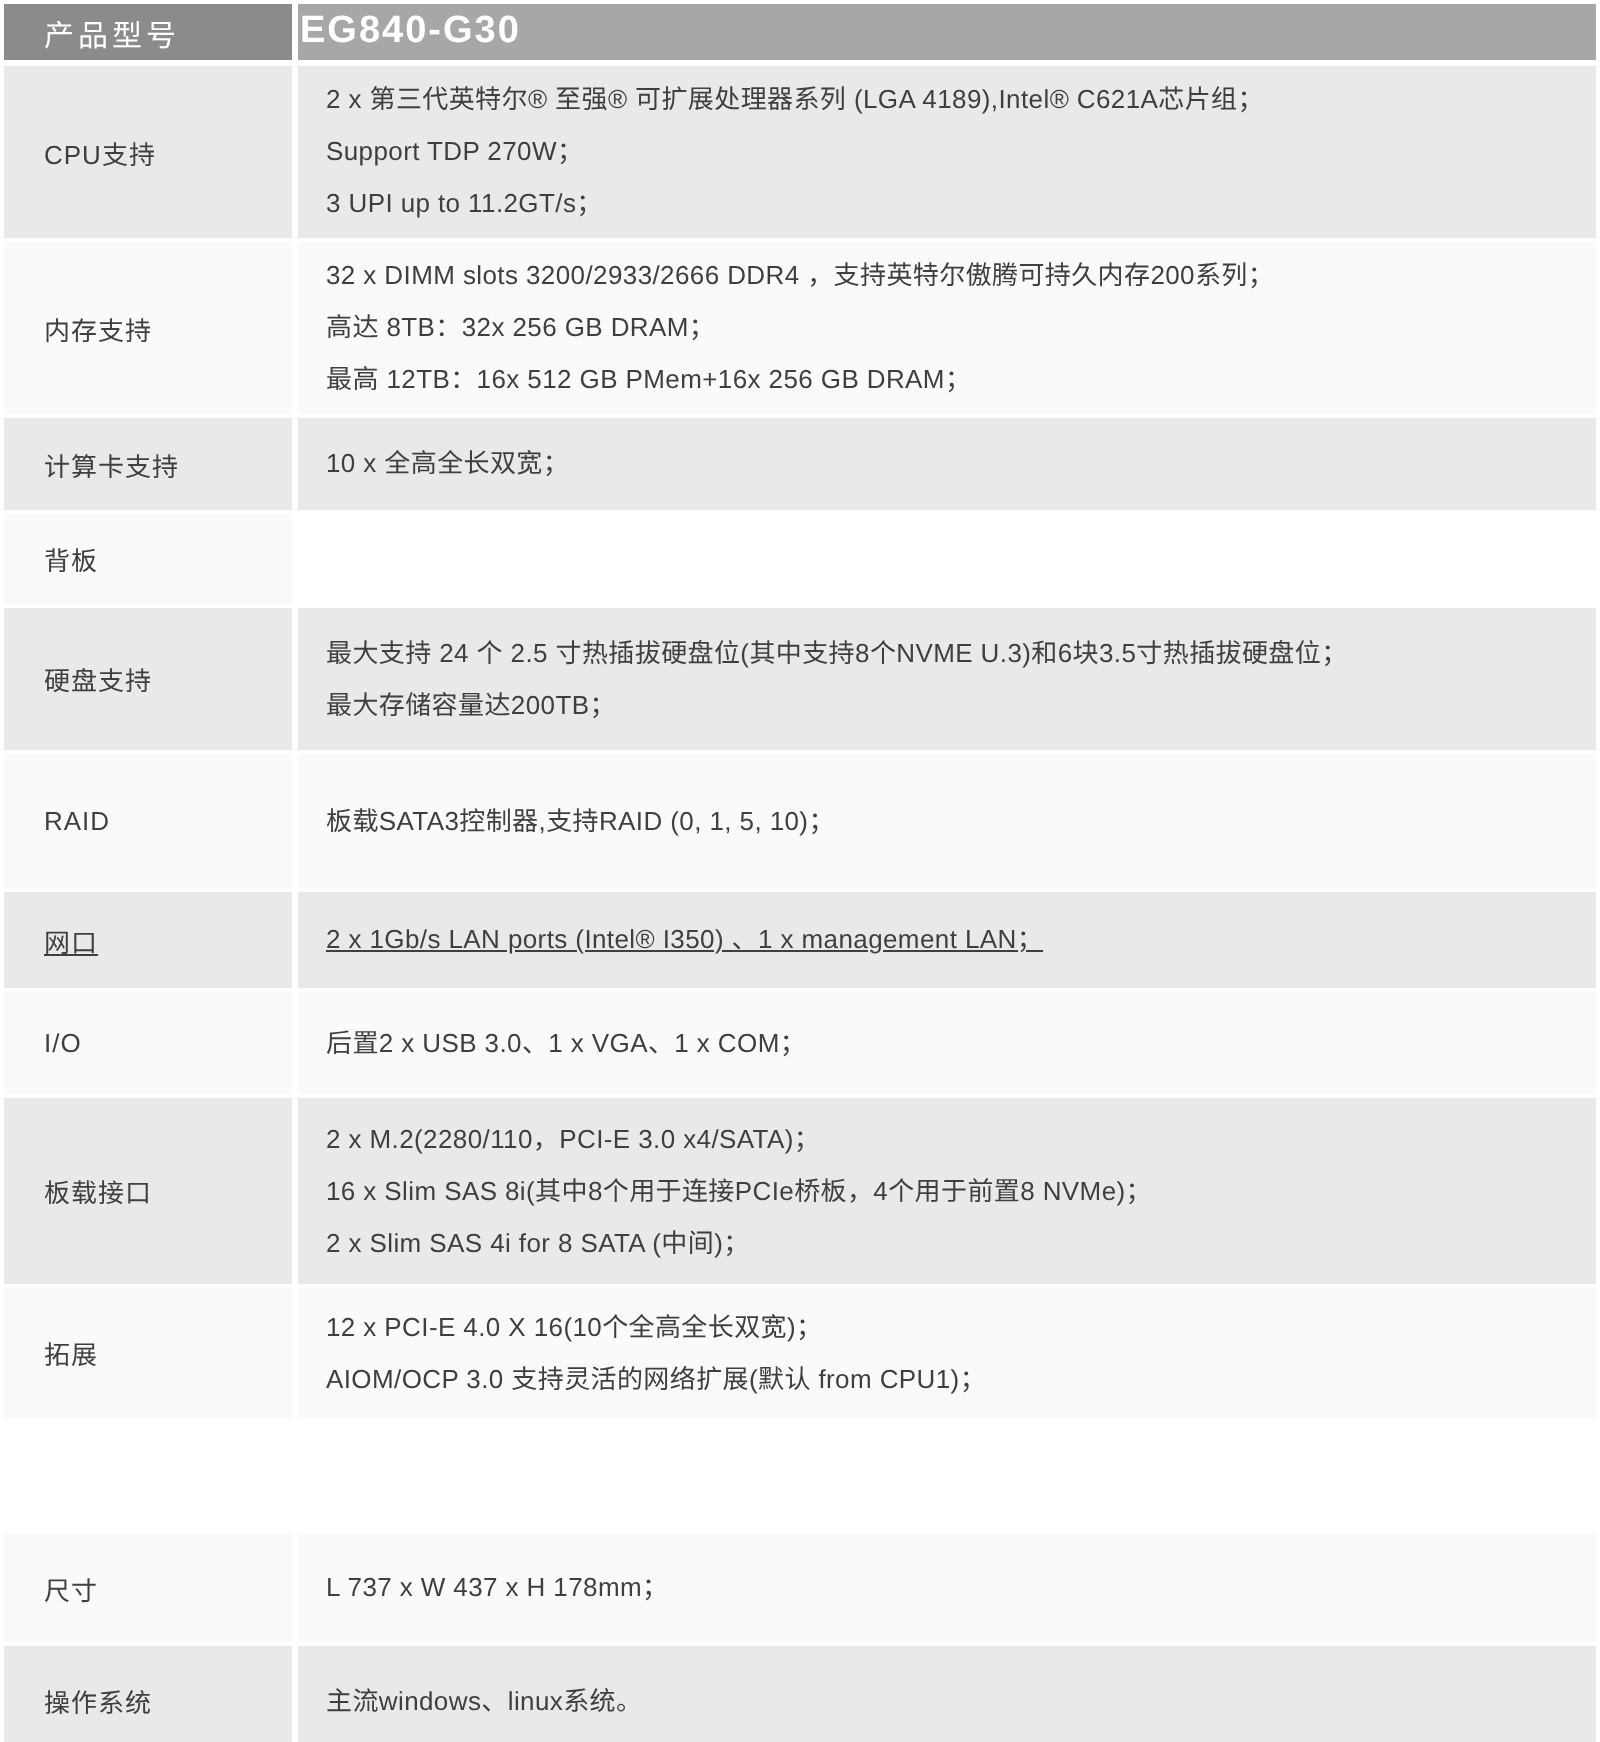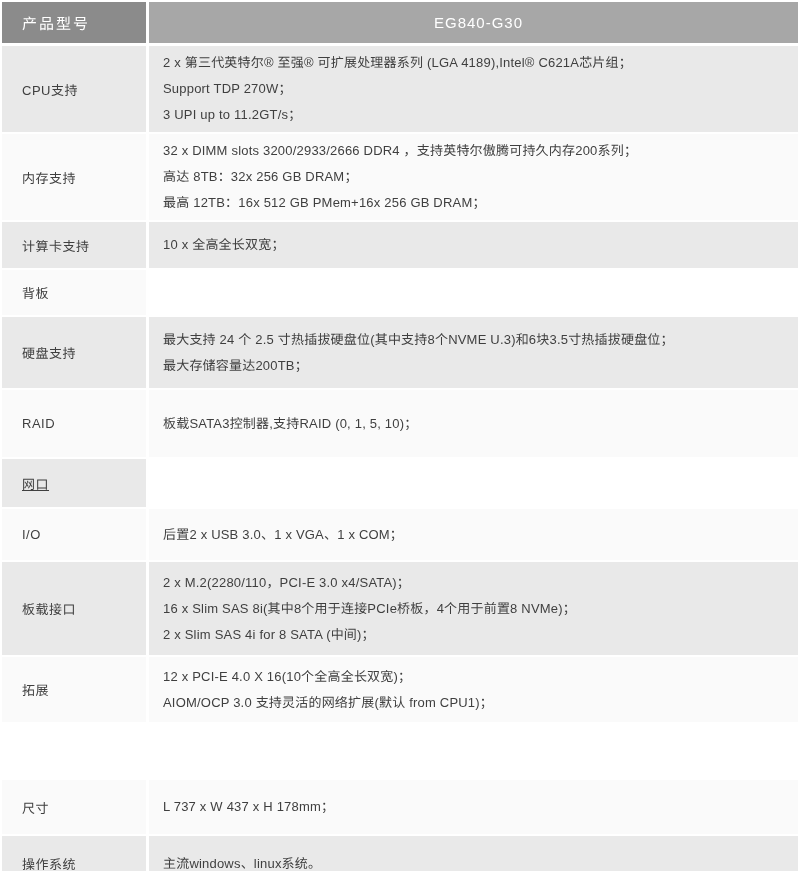--- a/index.html
+++ b/index.html
@@ -49,38 +49,37 @@
     font-size: 13px;
     font-weight: 500;
   }
   .line {
     line-height: 26px;
     letter-spacing: 0.2px;
     white-space: nowrap;
   }
   
   .header-row {
-    height: 44px;
+    height: 31px;
     border-bottom-width: 3px;
-    text-align: center;
   }
   .header-row .cell.label {
     background: var(--header-left-bg, #8b8b8b);
     color: var(--header-text, #ffffff);
     font-size: 15px;
     letter-spacing: 2px;
     font-weight: 500;
   }
   .header-row .cell.value {
     background: var(--header-right-bg, #a7a7a7);
     color: var(--header-text, #ffffff);
-    font-size: 15px;
+    font-size: 19px;
     letter-spacing: 1px;
-    font-weight: 400;
-    padding-left: 22px;
+    font-weight: 700;
+    padding-left: 1px;
   }
   
   #rows-container .spec-row:nth-child(odd) .cell  { background: var(--row-gray-bg, #e9e9e9); }
   #rows-container .spec-row:nth-child(even) .cell { background: var(--row-white-bg, #fafafa); }
   
   #rows-container .spec-row:nth-child(1)  { min-height: 84px; }
   #rows-container .spec-row:nth-child(2)  { min-height: 85px; }
   #rows-container .spec-row:nth-child(3)  { min-height: 48px; }
   #rows-container .spec-row:nth-child(4)  { min-height: 47px; text-align: right; }
   #rows-container .spec-row:nth-child(5)  { min-height: 73px; }
@@ -135,20 +134,23 @@
         </div>
       </div>
       <div class="row spec-row">
         <div class="cell label">RAID</div>
         <div class="cell value">
           <div class="line">板载SATA3控制器,支持RAID (0, 1, 5, 10)；</div>
         </div>
       </div>
       <div class="row spec-row">
         <div class="cell label">网口</div>
+        <div class="cell value">
+          <div class="line">2 x 1Gb/s LAN ports (Intel® I350) 、1 x management LAN；</div>
+        </div>
       </div>
       <div class="row spec-row">
         <div class="cell label">I/O</div>
         <div class="cell value">
           <div class="line">后置2 x USB 3.0、1 x VGA、1 x COM；</div>
         </div>
       </div>
       <div class="row spec-row">
         <div class="cell label">板载接口</div>
         <div class="cell value">

